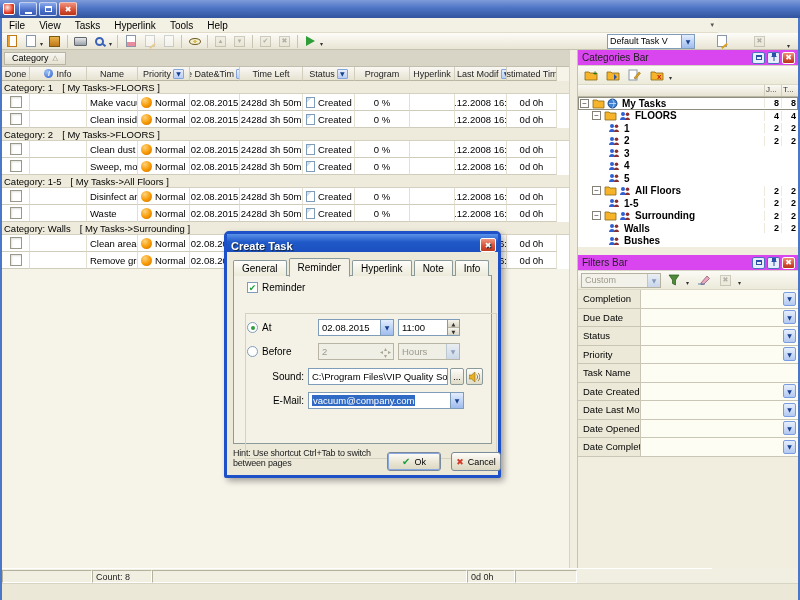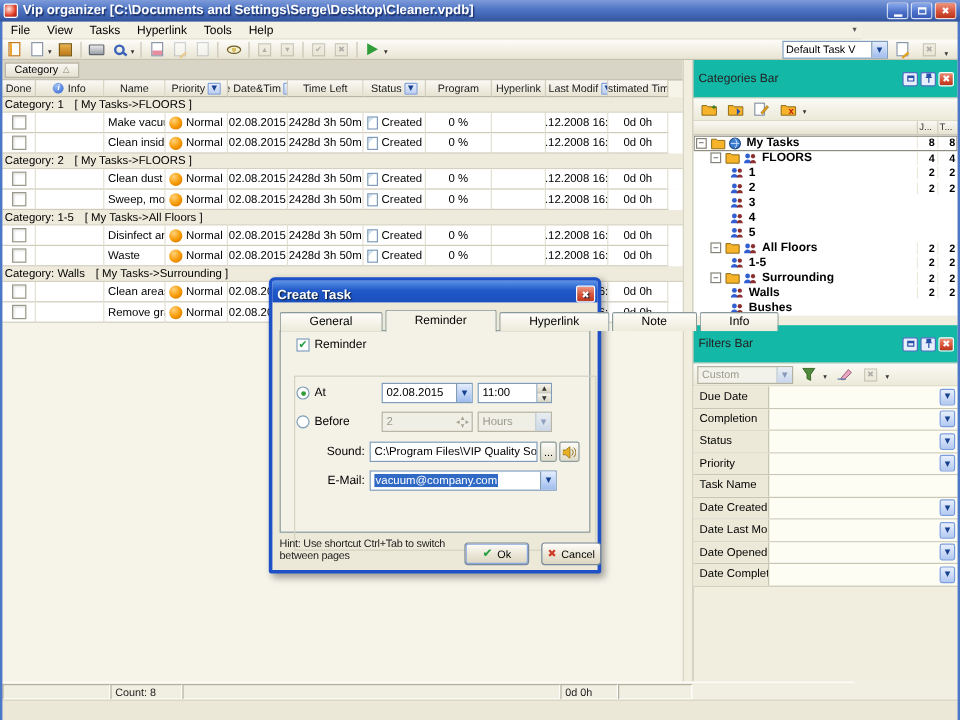--- a/index.html
+++ b/index.html
@@ -42,21 +42,21 @@
   .ico-page.orange{border-color:#c07818;box-shadow:inset 2px 0 0 #f0a02c}
   .ico-page.pink{box-shadow:inset 0 -4px 0 #e88ca0}
   .ico-page.pencil::after{content:"";position:absolute;right:-2px;bottom:-1px;width:7px;height:2px;background:#e0a020;transform:rotate(-40deg)}
   .ico-disk{width:11px;height:11px;background:linear-gradient(180deg,#e8b24a,#c07818);border:1px solid #7a5a10}
   .ico-print{width:13px;height:9px;background:linear-gradient(180deg,#e8e8e8,#9aa0a8);border:1px solid #60666e;border-radius:1px}
   .ico-mag{width:9px;height:9px;border:2px solid #3a62b8;border-radius:50%;position:relative}
   .ico-mag::after{content:"";position:absolute;width:4px;height:2px;background:#3a62b8;right:-4px;bottom:-2px;transform:rotate(40deg)}
   .ico-eye{width:12px;height:7px;border:1px solid #6a5a20;border-radius:50%;background:radial-gradient(circle,#d8c060 30%,#f5eecd 32%)}
   .ico-sq{width:11px;height:11px;border:1px solid #8a8672;background:#e6e2d0;font-size:7px;color:#444;display:flex;align-items:center;justify-content:center}
   .ico-go{width:0;height:0;border-left:9px solid #2f9e38;border-top:5px solid transparent;border-bottom:5px solid transparent}
-  .tb-right{margin-left:auto;display:flex;align-items:flex-end;margin-right:6px;gap:3px}
+  .tb-right{margin-left:auto;display:flex;align-items:flex-end;margin-right:6px;gap:18px}
   .tb-combo{width:88px;height:15px;background:#fff;border:1px solid #7f9db9;display:flex;align-items:center;font-size:9px}
   .tb-combo .val{flex:1;padding-left:2px;white-space:nowrap;overflow:hidden}
   .combo-arrow{width:13px;height:100%;background:linear-gradient(180deg,#e3edfd,#9fbcee);
     border-left:1px solid #7f9db9;display:flex;align-items:center;justify-content:center;font-size:6px;color:#17408f}
 
   
   .workarea{position:absolute;left:2px;top:50px;width:567px;height:518px;background:#f6f4e9}
   .groupbar{height:17px;background:#d8d5c6;border-bottom:1px solid #c2bfae;display:flex;align-items:center}
   .groupbtn{margin-left:2px;height:13px;padding:0 7px;background:linear-gradient(180deg,#f8f7f1,#e6e2d2);
     border:1px solid #b9b5a4;font-size:9px;display:flex;align-items:center;gap:4px}
@@ -80,22 +80,22 @@
   .td.left{justify-content:flex-start;padding-left:3px}
   .cb{width:12px;height:12px;background:#fff;border:1px solid #9a9888;box-shadow:inset 1px 1px 2px #00000020}
   .pdot{width:11px;height:11px;border-radius:50%;flex:none;margin-right:3px;
     background:radial-gradient(circle at 35% 30%,#ffd27a,#f79800 55%,#c26a00)}
   .docicon{width:9px;height:11px;background:linear-gradient(135deg,#cfe0ee 0 3px,#fff 3px);
     border:1px solid #7f9db9;flex:none;margin-right:3px}
 
   
   .splitter{position:absolute;left:569px;top:50px;width:8px;height:518px;background:#f1eee0;border-left:1px solid #d8d4c4}
   .sidebar{position:absolute;left:577px;top:50px;width:221px;height:518px;background:#f1eee0;border-left:1px solid #c6c2b0}
-  .phead{height:32px;display:flex;align-items:center;font-size:10px;color:#222;padding-left:4px;
-    background:#14b8a6;border-bottom:1px solid #d8d4c4}
+  .phead{height:16px;display:flex;align-items:center;font-size:10px;color:#222;padding-left:4px;
+    background:#d946ef;border-bottom:1px solid #d8d4c4}
   .pbtns{margin-left:auto;display:flex;gap:2px;margin-right:3px}
   .pb{width:13px;height:12px;border-radius:2px;display:flex;align-items:center;justify-content:center;font-size:7px}
   .pb.float{border:1px solid #4d6fc0;background:#e8effc;color:#2a50a8}
   .pb.float .fbx{width:6px;height:5px;border:1px solid #2a50a8;border-top-width:2px}
   .pb.pin{border:1px solid #4d6fc0;background:#e8effc}
   .pb.closep{background:linear-gradient(180deg,#ef8f77,#d8543a 55%,#b93418);border:1px solid #fff;color:#fff;font-weight:bold;font-size:8px}
   .ptools{height:19px;display:flex;align-items:center;border-bottom:1px solid #ddd9c8;padding-left:3px;gap:3px;
     background:linear-gradient(180deg,#fbfaf5,#ecead9)}
   .pcolhead{height:12px;background:linear-gradient(180deg,#f9f8f3,#e7e3d2);border-bottom:1px solid #bab6a4;
     display:flex;justify-content:flex-end;font-size:8px;color:#333}
@@ -130,21 +130,21 @@
   
   .dlg{position:absolute;left:224px;top:231px;width:277px;height:247px;z-index:20;
     border:3px solid #1e50c8;border-radius:5px 5px 2px 2px;background:#ece9d8;box-shadow:3px 3px 6px rgba(0,0,0,.35)}
   .dlg-title{height:18px;background:linear-gradient(180deg,#5a92e8,#2059c8 45%,#1b4fc0);
     display:flex;align-items:flex-end;color:#fff;font-weight:bold;font-size:11px;padding-left:4px;text-shadow:1px 1px 1px #123}
   .dlg-close{margin-left:auto;margin-right:2px;width:16px;height:14px;border:1px solid #fff;border-radius:2px;
     background:linear-gradient(180deg,#ef9780,#d8543a 55%,#c03a20);color:#fff;font-size:8px;font-weight:bold;
     display:flex;align-items:center;justify-content:center}
   .dlg-client{position:relative;width:271px;height:223px;font-size:10px}
   .tabs{position:absolute;left:6px;top:5px;display:flex;align-items:flex-end;z-index:2}
-  .tab{height:16px;padding:0 24px;border:1px solid #8a9a9b;border-bottom:none;border-radius:2px 2px 0 0;
+  .tab{height:16px;padding:0 8px;border:1px solid #8a9a9b;border-bottom:none;border-radius:2px 2px 0 0;
     background:linear-gradient(180deg,#fefdfa,#ecead9);margin-right:2px;display:flex;align-items:center;font-size:10px}
   .tab.active{height:19px;background:#f4f2e7;position:relative;top:1px;border-bottom:1px solid #f4f2e7}
   .tabpage{position:absolute;left:6px;top:23px;width:259px;height:169px;border:1px solid #8a9a9b;background:#f4f2e7}
   .groupbox{position:absolute;left:11px;top:37px;width:252px;height:146px;border:1px solid #d5d2c2}
   .xcb{width:11px;height:11px;background:#fff;border:1px solid #7f9db9;color:#1c9e3a;font-size:9px;line-height:10px;
     text-align:center;font-weight:bold;flex:none}
   .xradio{width:11px;height:11px;border:1px solid #7f9db9;border-radius:50%;background:#fff;flex:none;position:relative}
   .xradio.on::after{content:"";position:absolute;left:2.5px;top:2.5px;width:4px;height:4px;border-radius:50%;background:#2f9e38}
   .ctl-row{position:absolute;display:flex;align-items:center;gap:4px}
   .field{height:17px;background:#fff;border:1px solid #7f9db9;display:flex;align-items:center;font-size:9.5px}
@@ -169,21 +169,20 @@
 </style>
 </head>
 <body>
 
 <div class="screen">
   <div class="edge l"></div>
   <div class="edge r"></div>
 
   <div class="titlebar">
     <span class="appicon"></span>
-    <span class="ttext">Vip organizer [C:\Documents and Settings\Serge\Desktop\Cleaner.vpdb]</span>
     <span class="winbtns">
       <span class="wb">
           <span class="minbar"></span>
         </span>
       <span class="wb">
           <span class="restorebox"></span>
         </span>
       <span class="wb close glyph">✖</span>
     </span>
   </div>
@@ -755,27 +754,27 @@
             <path d="M1 9h7" stroke="#5a7fa8"></path>
           </svg>
       </span>
       <span class="ti dis">
           <span class="ico-sq glyph">✖</span>
         </span>
       <span class="tcaret glyph">▾</span>
     </div>
     <div class="filters-rows">
       <div class="frow">
-        <span class="flabel">Due Date</span>
+        <span class="flabel">Completion</span>
         <span class="fval">
             <span class="fdrop glyph">▼</span>
           </span>
       </div>
       <div class="frow">
-        <span class="flabel">Completion</span>
+        <span class="flabel">Due Date</span>
         <span class="fval">
             <span class="fdrop glyph">▼</span>
           </span>
       </div>
       <div class="frow">
         <span class="flabel">Status</span>
         <span class="fval">
             <span class="fdrop glyph">▼</span>
           </span>
       </div>

